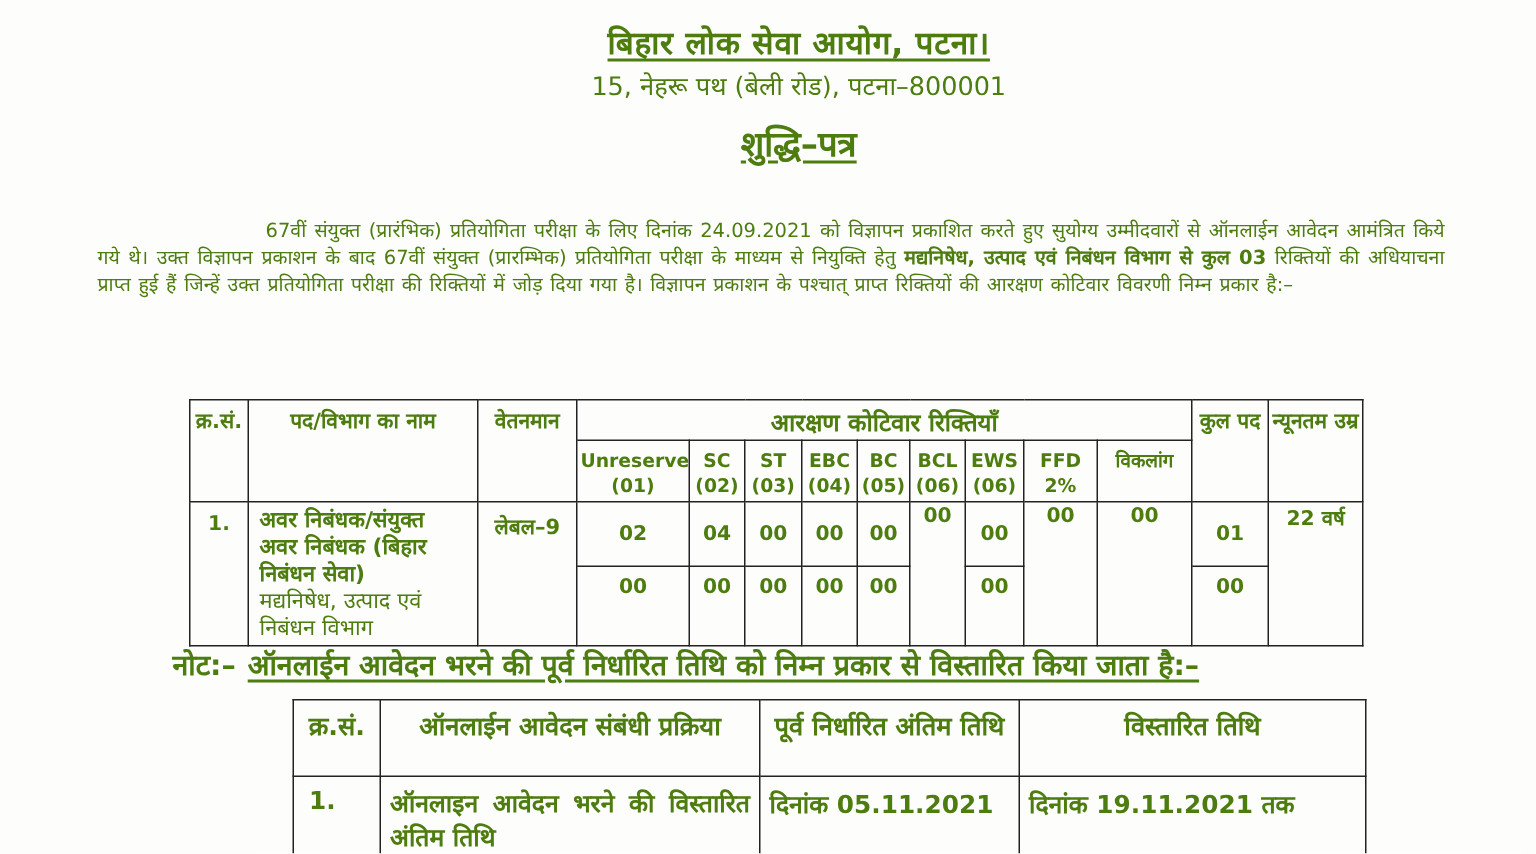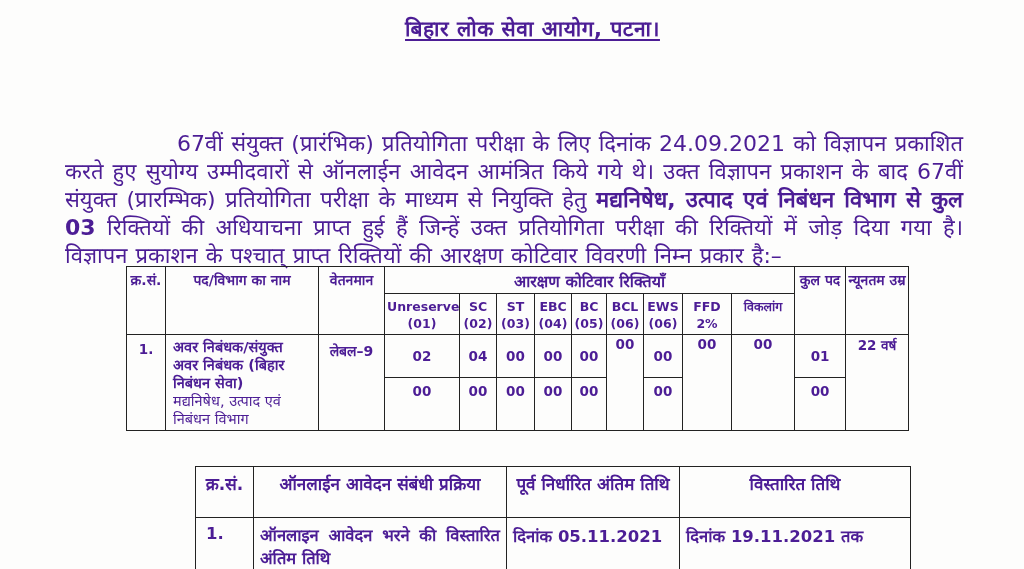--- a/index.html
+++ b/index.html
@@ -1,37 +1,37 @@
 <!DOCTYPE html>
 <html><head>
 <meta charset="utf-8">
 <style>
   * { box-sizing: border-box; margin: 0; padding: 0; }
   html, body { width: 1024px; height: 569px; overflow: hidden; }
   body { background: #ffffff; }
   .page {
     position: relative; width: 1024px; height: 569px;
-    background: #fdfdfc; color: #4c1d95;
+    background: #fdfdfc; color: #4d7c0f;
     font-family: "DejaVu Sans", sans-serif;
     overflow: hidden;
   }
   .u { text-decoration: underline; text-underline-offset: 3px; text-decoration-thickness: 1.5px; }
   .b { font-weight: bold; }
 
   
   .hdr { position: absolute; left: 45px; top: 14px; width: 975px; text-align: center; }
   .org   { font-size: 21px; font-weight: bold; letter-spacing: 0.5px; }
   .addr  { font-size: 17px; margin-top: 3px; }
   .exam  { font-size: 19px; font-weight: bold; margin-top: 9px; }
   .doct  { font-size: 23px; font-weight: bold; margin-top: 11px; }
 
   
   .intro {
-    position: absolute; left: 65px; top: 130px; width: 898px;
-    font-size: 22px; line-height: 28px; text-align: justify;
+    position: absolute; left: 65px; top: 146px; width: 898px;
+    font-size: 13px; line-height: 18px; text-align: justify;
     text-indent: 112px; word-spacing: 1px;
   }
 
   
   table { border-collapse: collapse; table-layout: fixed; }
   .t1 { position: absolute; left: 126px; top: 266px; width: 782px; }
   .t1 th, .t1 td { border: 1.6px solid #222; padding: 1px 2px; text-align: center; overflow: hidden; }
   .t1 th { font-size: 14px; font-weight: bold; vertical-align: top; padding-top: 3px; }
   .t1 .grp { font-size: 16px; }
   .t1 .cat { font-size: 12.5px; line-height: 17px; padding-top: 4px; }
@@ -57,20 +57,22 @@
   .t2 .slc { text-align: left; padding-left: 10px; }
   .t2 .proc { text-align: justify; line-height: 23px; }
 </style>
 </head>
 <body>
 
 <div class="page">
 
   <div class="hdr">
     <div class="org u">बिहार लोक सेवा आयोग, पटना।</div>
+    <div class="addr">15, नेहरू पथ (बेली रोड), पटना–800001</div>
+    <div class="doct u">शुद्धि–पत्र</div>
   </div>
 
   <div class="intro"><span>67वीं संयुक्त (प्रारंभिक) प्रतियोगिता परीक्षा के लिए दिनांक 24.09.2021 को विज्ञापन प्रकाशित करते हुए सुयोग्य उम्मीदवारों से ऑनलाईन आवेदन आमंत्रित किये गये थे। उक्त विज्ञापन प्रकाशन के बाद 67वीं संयुक्त (प्रारम्भिक) प्रतियोगिता परीक्षा के माध्यम से नियुक्ति हेतु </span><span class="b">मद्यनिषेध, उत्पाद एवं निबंधन विभाग से कुल 03</span><span> रिक्तियों की अधियाचना प्राप्त हुई हैं जिन्हें उक्त प्रतियोगिता परीक्षा की रिक्तियों में जोड़ दिया गया है। विज्ञापन प्रकाशन के पश्चात् प्राप्त रिक्तियों की आरक्षण कोटिवार विवरणी निम्न प्रकार है:–</span></div>
 
   <table class="t1">
     <colgroup>
       <col style="width:39px">
         <col style="width:153px">
         <col style="width:66px">
       <col style="width:75px">
@@ -158,20 +160,23 @@
       <td>00</td>
       <td>00</td>
       <td>00</td>
       <td>00</td>
       <td>00</td>
       <td>00</td>
     </tr>
   </tbody>
     </table>
 
+  <div class="note">
+    <span class="nl">नोट:–</span><span class="u">ऑनलाईन आवेदन भरने की पूर्व निर्धारित तिथि को निम्न प्रकार से विस्तारित किया जाता है:–</span>
+  </div>
 
   <table class="t2">
     <colgroup>
       <col style="width:58px">
         <col style="width:253px">
         <col style="width:173px">
         <col style="width:231px">
     </colgroup>
     <tbody>
         <tr>

